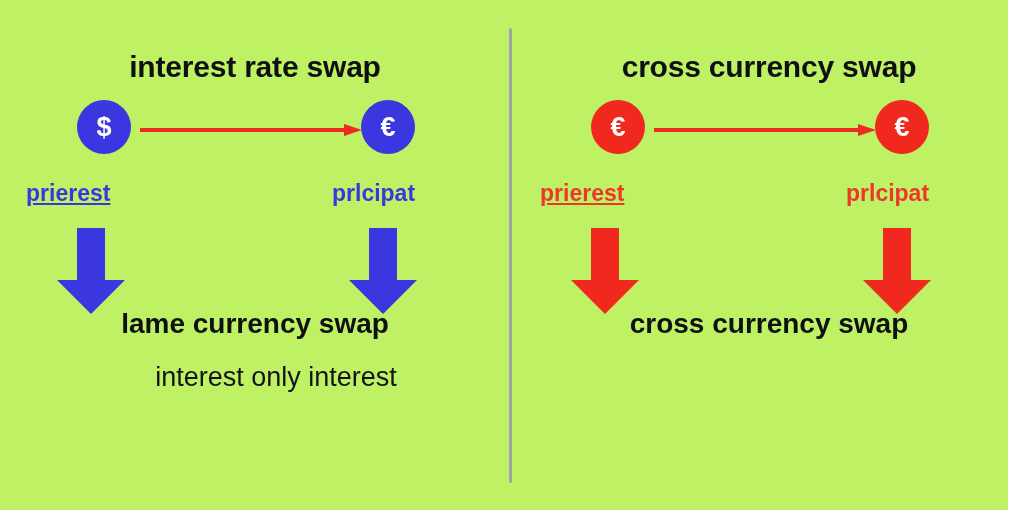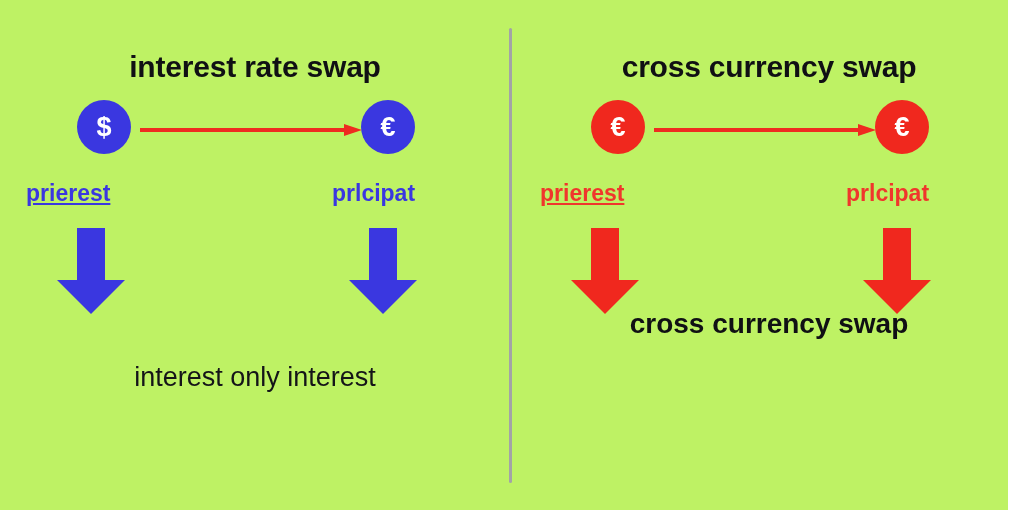--- a/index.html
+++ b/index.html
@@ -150,20 +150,21 @@
   .result-sub {
     position: absolute;
     top: 362px;
     left: 0;
     width: 100%;
     text-align: center;
     font-size: 27px;
     font-weight: 400;
     color: #141418;
     white-space: nowrap;
+    padding-left: 21px;
   }
 </style>
 </head>
 <body>
 
 <div id="canvas">
 
   <div class="divider"></div>
 
   <div class="panel left">
@@ -188,20 +189,21 @@
       <svg viewBox="0 0 68 86" xmlns="http://www.w3.org/2000/svg" aria-hidden="true">
         <polygon points="20,0 48,0 48,52 68,52 34,86 0,52 20,52" fill="#3a37e0"></polygon>
       </svg>
     </div>
     <div class="down-arrow to">
       <svg viewBox="0 0 68 86" xmlns="http://www.w3.org/2000/svg" aria-hidden="true">
         <polygon points="20,0 48,0 48,52 68,52 34,86 0,52 20,52" fill="#3a37e0"></polygon>
       </svg>
     </div>
 
+    <div class="result-main">lame currency swap</div>
     <div class="result-sub">interest only interest</div>
   </div>
 
   <div class="panel right">
 
     <div class="panel-title">cross currency swap</div>
 
     <div class="node-row">
       <div class="coin from">€</div>
 

